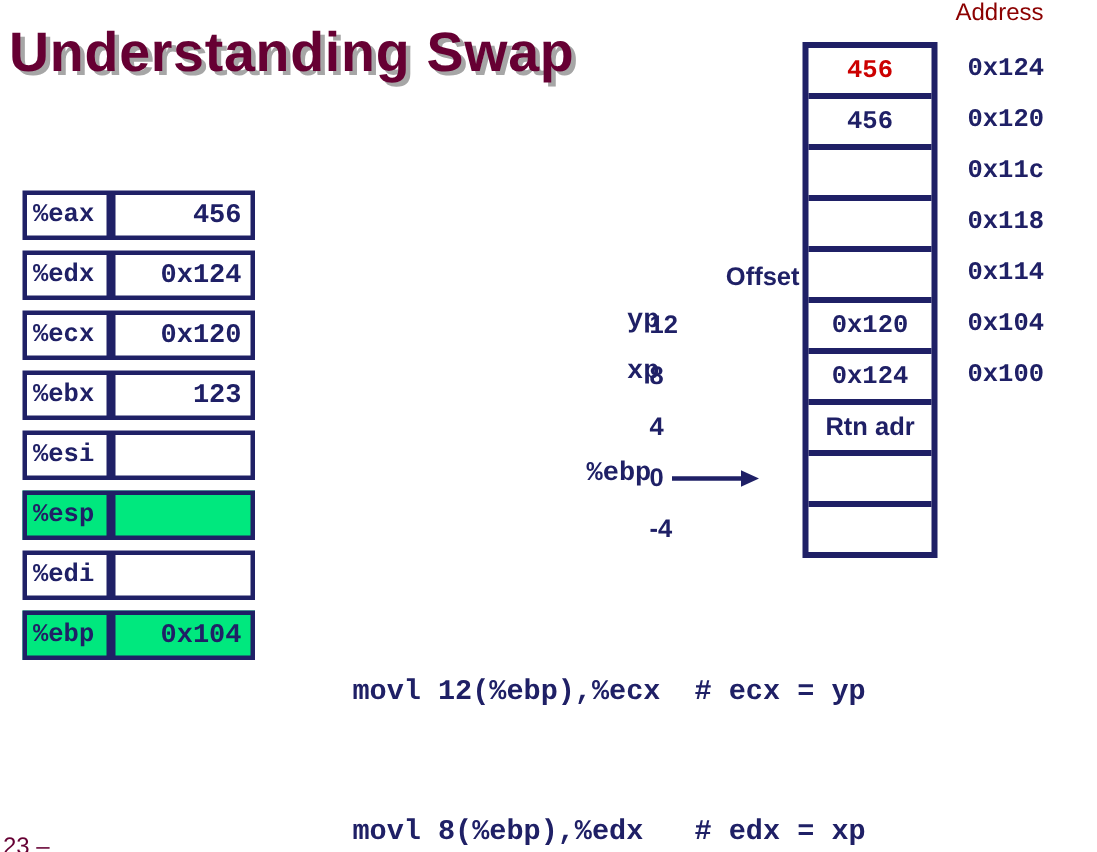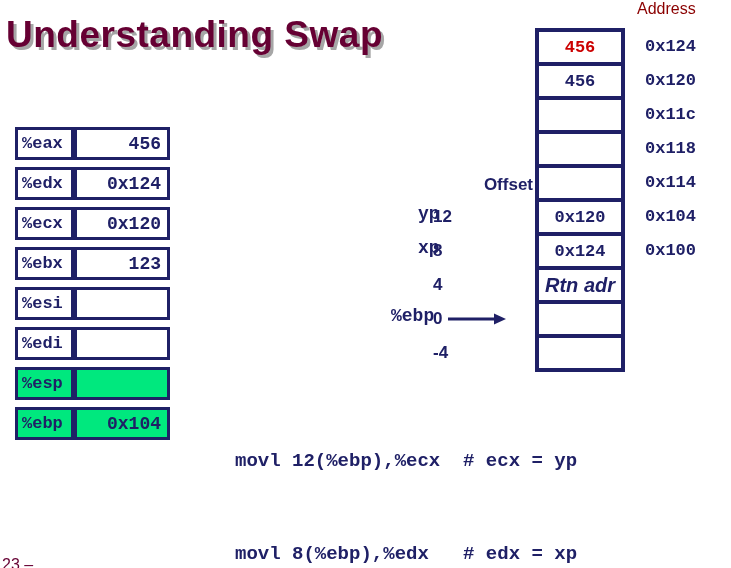--- a/index.html
+++ b/index.html
@@ -35,21 +35,21 @@
     position:absolute; left:535px; top:28px; width:90px; box-sizing:border-box;
     border:4px solid var(--navy); background:#fff;
   }
   .cell {
     height:30px; border-bottom:4px solid var(--navy);
     display:flex; align-items:center; justify-content:center;
     font-family:"Liberation Mono","DejaVu Sans Mono",monospace;
     font-weight:bold; font-size:17px; color:var(--navy);
   }
   .cell:last-child { border-bottom:none; }
-  .cell .sans { font-family:"Liberation Sans",sans-serif; font-size:20px;font-style:italic; }
+  .cell .sans { font-family:"Liberation Sans",sans-serif; font-size:17px; }
   .red { color:var(--red) !important; }
 
   .addr-header {
     position:absolute; left:637px; top:0; font-size:16px; font-weight:normal;
     color:var(--dkred);
   }
   .addr-col {
     position:absolute; left:645px; top:30px; color:var(--navy);
     font-family:"Liberation Mono","DejaVu Sans Mono",monospace;
     font-weight:bold; font-size:17px;
@@ -108,26 +108,26 @@
       <div class="reg-value">0x120</div>
     </div>
     <div class="reg-row">
       <div class="reg-label">%ebx</div>
       <div class="reg-value">123</div>
     </div>
     <div class="reg-row">
       <div class="reg-label">%esi</div>
       <div class="reg-value"></div>
     </div>
-    <div class="reg-row">
-      <div class="reg-label">%edi</div>
-      <div class="reg-value"></div>
-    </div>
     <div class="reg-row hl">
       <div class="reg-label">%esp</div>
+      <div class="reg-value"></div>
+    </div>
+    <div class="reg-row">
+      <div class="reg-label">%edi</div>
       <div class="reg-value"></div>
     </div>
     <div class="reg-row hl">
       <div class="reg-label">%ebp</div>
       <div class="reg-value">0x104</div>
     </div>
   </div>
 
   <div class="addr-header">Address</div>
 

